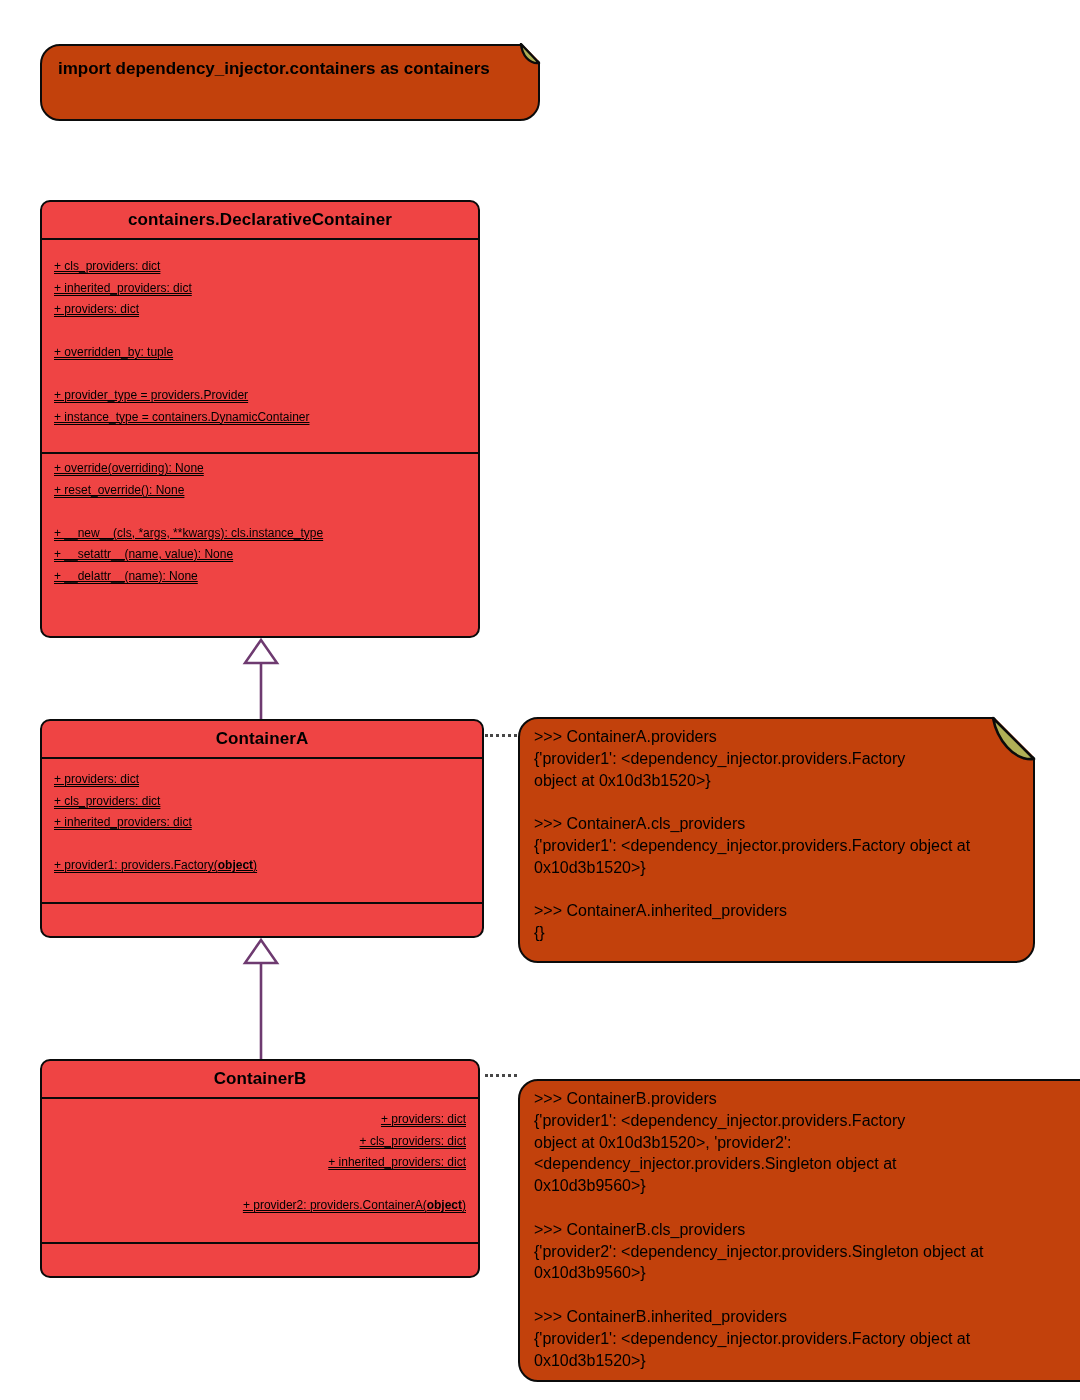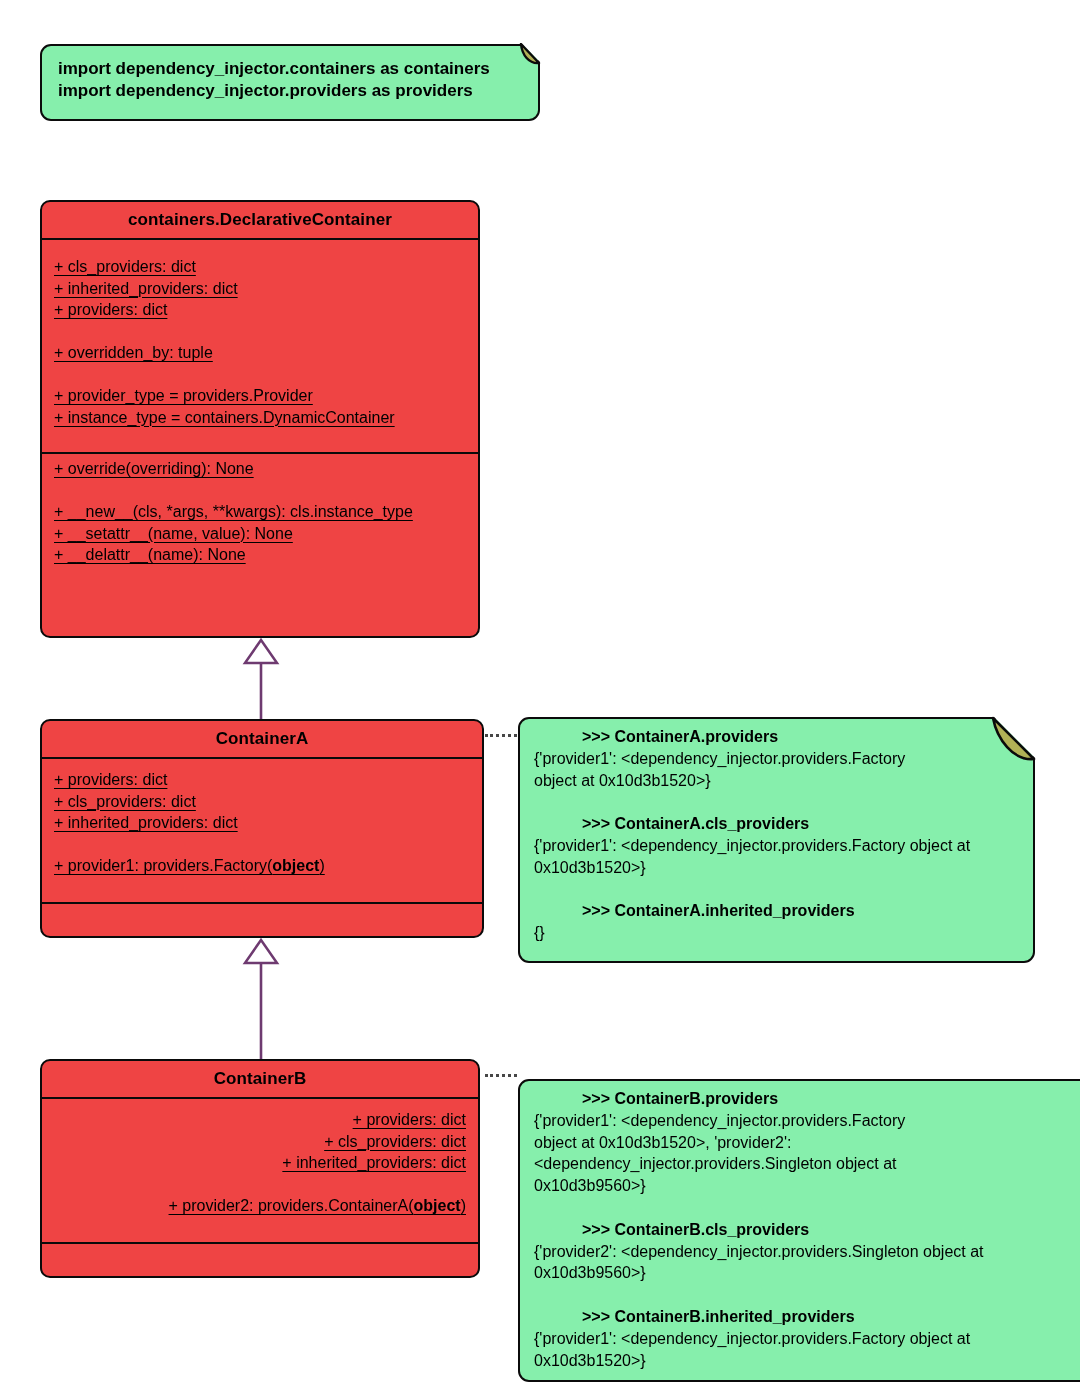--- a/index.html
+++ b/index.html
@@ -13,43 +13,43 @@
     position:absolute;background:#ef4444;border:2.6px solid #0a0a0a;
     border-radius:10px;box-sizing:border-box;
   }
   .uml-title{
     height:36px;border-bottom:2.6px solid #0a0a0a;
     display:flex;align-items:center;justify-content:center;
     font-weight:bold;font-size:17px;letter-spacing:.1px;
   }
   .uml-attrs{box-sizing:border-box;border-bottom:2.6px solid #0a0a0a;}
   .uml-methods{box-sizing:border-box;}
-  .member{font-size:16px;line-height:21.5px;padding:0 12px;white-space:nowrap;}
+  .member{font-size:12px;line-height:21.5px;padding:0 12px;white-space:nowrap;text-decoration:underline;}
   .member span{text-decoration:underline;text-decoration-thickness:1.4px;text-underline-offset:3px;}
   .member span.b{font-weight:bold;}
   .member.blank{visibility:hidden;}
 
   #class-dc{left:40px;top:200px;width:440px;height:438px;}
   #class-dc .uml-attrs{height:214px;padding-top:16px;}
   #class-dc .uml-methods{padding-top:4px;}
 
   #class-a{left:40px;top:719px;width:444px;height:219px;}
   #class-b{left:40px;top:1059px;width:440px;height:219px;text-align:right;}
   .small-class .uml-attrs{height:145px;padding-top:10px;}
   .small-class .uml-methods{height:33px;}
 
   
   .note{
-    position:absolute;background:#86efac;border:2.8px solid #0b0b0b;
-    border-radius:11px;border-top-right-radius:0;box-sizing:border-box;
+    position:absolute;background:#c2410c;border:2.8px solid #0b0b0b;
+    border-radius:20px;border-top-right-radius:0;box-sizing:border-box;
   }
   .note-body{position:relative;z-index:1;}
   .fold{position:absolute;z-index:2;}
   .nline{font-size:16px;line-height:21.8px;white-space:nowrap;}
-  .nline .b{font-weight:bold;margin-left:48px;}
+  .nline .b{font-weight:normal;}
   .nline.blank{visibility:hidden;}
 
   #note-imports{left:40px;top:44px;width:500px;height:77px;}
   #note-imports .note-body{padding:12px 8px 0 16px;}
   .imp-line{font-size:17px;font-weight:bold;line-height:22px;white-space:nowrap;}
 
   #note-a{left:518px;top:717px;width:517px;height:246px;}
   #note-a .note-body{padding:7px 8px 0 14px;}
 
   #note-b{left:518px;top:1079px;width:608px;height:303px;}
@@ -64,38 +64,38 @@
 </head>
 <body>
 
 <div class="note" id="note-imports">
   <svg class="fold" style="top:-2.8px;right:-2.8px" width="27" height="27" viewBox="0 0 27 27">
     <polygon points="7,0 27,0 27,20" fill="#ffffff"></polygon>
     <path d="M7,1 L25,20 C15,21 8,12 7,1 Z" fill="#B1B156" stroke="#0b0b0b" stroke-width="2.4" stroke-linejoin="round"></path>
   </svg>
   <div class="note-body">
       <div class="imp-line"><span>import dependency_injector.containers as containers</span></div>
-      <div class="imp-line"><span>import dependency_injector.providers as providers</span></div>
     </div>
 </div>
 
 <div class="uml-class" id="class-dc">
   <div class="uml-title">containers.DeclarativeContainer</div>
   <div class="uml-attrs">
       <div class="member"><span>+ cls_providers: dict</span></div>
       <div class="member"><span>+ inherited_providers: dict</span></div>
       <div class="member"><span>+ providers: dict</span></div>
       <div class="member blank">&nbsp;</div>
       <div class="member"><span>+ overridden_by: tuple</span></div>
       <div class="member blank">&nbsp;</div>
       <div class="member"><span>+ provider_type = providers.Provider</span></div>
       <div class="member"><span>+ instance_type = containers.DynamicContainer</span></div>
     </div>
   <div class="uml-methods">
       <div class="member"><span>+ override(overriding): None</span></div>
+      <div class="member"><span>+ reset_override(): None</span></div>
       <div class="member blank">&nbsp;</div>
       <div class="member"><span>+ __new__(cls, *args, **kwargs): cls.instance_type</span></div>
       <div class="member"><span>+ __setattr__(name, value): None</span></div>
       <div class="member"><span>+ __delattr__(name): None</span></div>
     </div>
 </div>
 
 <svg class="arrow" style="left:239px;top:637px" width="44" height="84" viewBox="0 0 44 84">
   <line x1="22" y1="25" x2="22" y2="83" stroke="#6E3A70" stroke-width="2.6"></line>
   <polygon points="22,3 6,26 38,26" fill="#ffffff" stroke="#6E3A70" stroke-width="2.5" stroke-linejoin="miter"></polygon>

